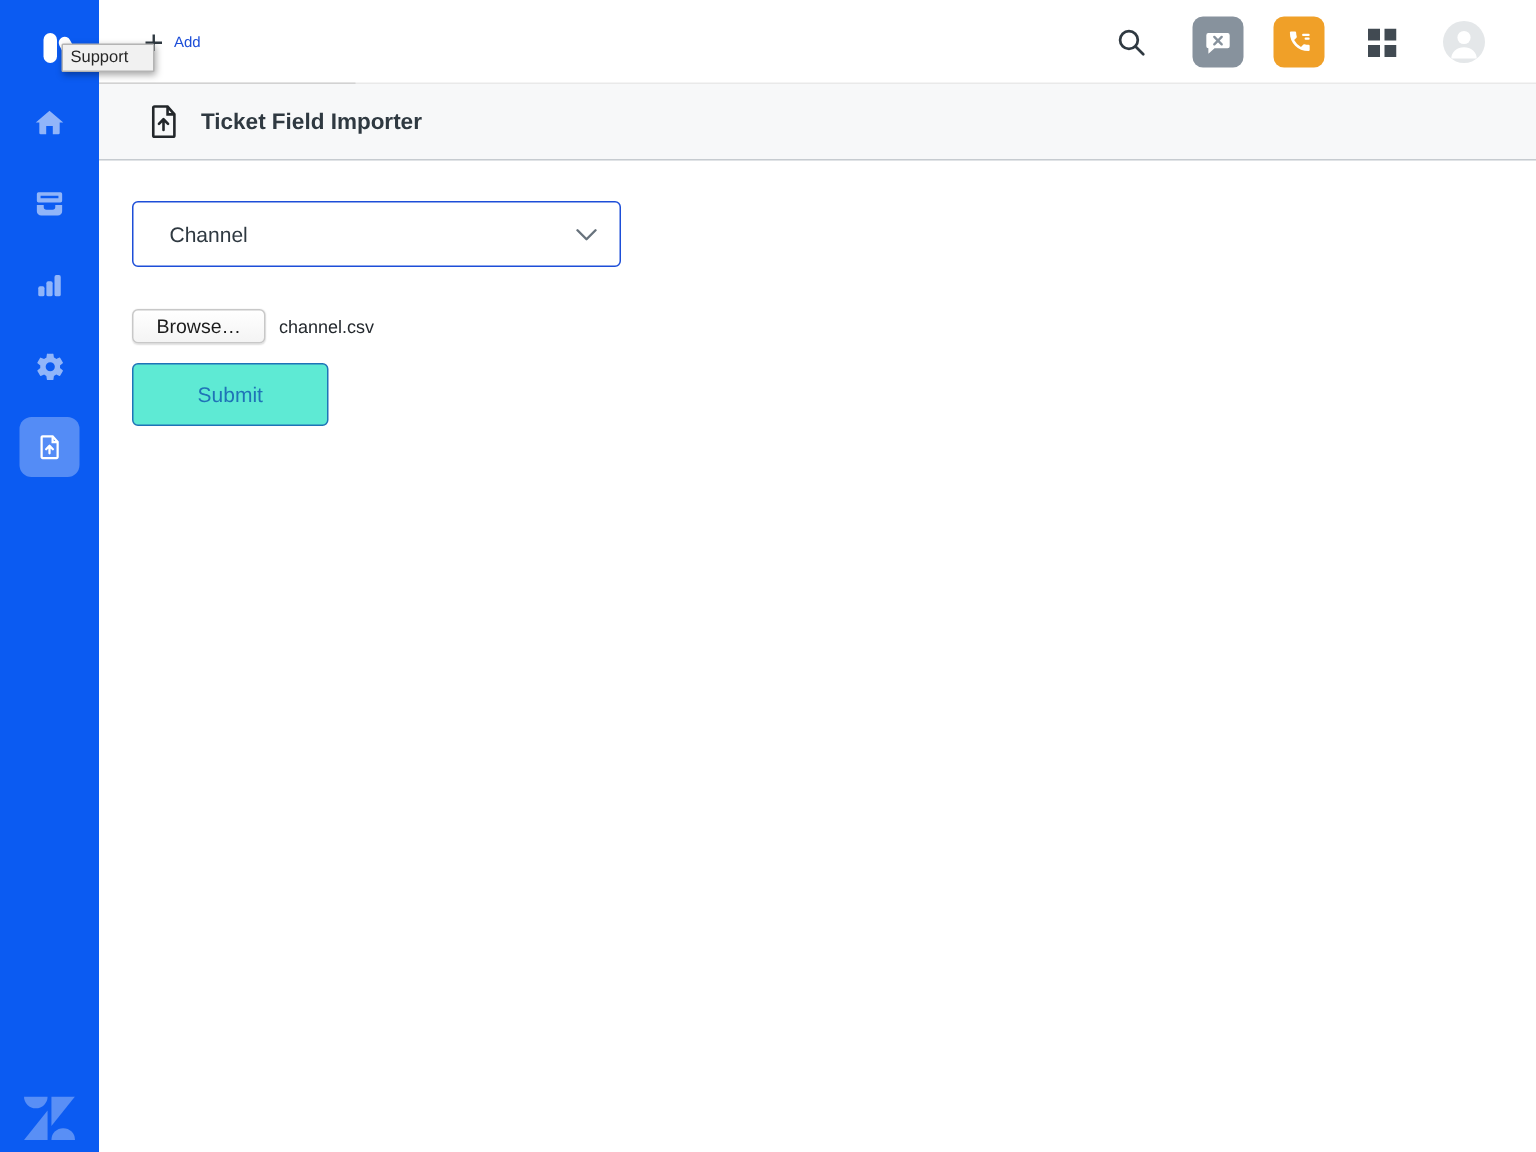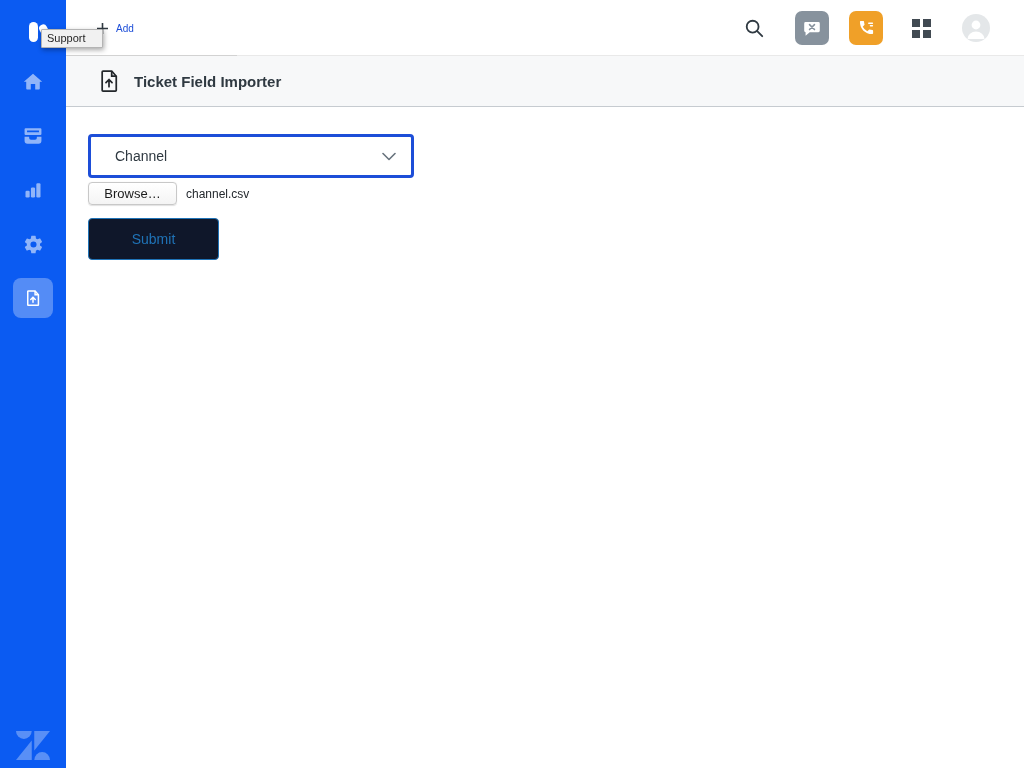--- a/index.html
+++ b/index.html
@@ -74,40 +74,40 @@
     position: absolute; left: 66px; top: 56px; width: 958px; height: 51px;
     background: #f7f8f9; border-bottom: 1px solid #c6cbd0;
     display: flex; align-items: center; padding-left: 30px; gap: 12px;
   }
   .page-title { font-size: 15px; font-weight: bold; color: #2f3941; }
 
   
   .content { position: absolute; left: 66px; top: 108px; width: 958px; padding: 26px 0 0 22px; }
   .select-box {
     width: 326px; height: 44px; background: #fff;
-    border: 3px solid #1d4ed8; border-radius: 4px;
+    border: 1px solid #1d4ed8; border-radius: 4px;
     display: flex; align-items: center; justify-content: space-between;
     padding: 0 15px 0 24px; cursor: pointer;
   }
   .select-box .value { font-size: 14px; color: #2f3941; }
-  .file-row { margin-top: 4px; display: flex; align-items: center; }
+  .file-row { margin-top: 28px; display: flex; align-items: center; }
   .browse-btn {
     font-family: "Liberation Sans", "DejaVu Sans", sans-serif;
     font-size: 13px; color: #1b1b1b;
     width: 89px; height: 23px;
     background: linear-gradient(#ffffff, #f4f4f4);
     border: 1px solid #c8c8c8; border-radius: 4px;
     box-shadow: 0 0.5px 1px rgba(0,0,0,0.12);
     cursor: pointer;
   }
   .file-name { margin-left: 9px; font-size: 12px; color: #24292e; }
   .submit-btn {
     font-family: "Liberation Sans", "DejaVu Sans", sans-serif;
     margin-top: 13px; width: 131px; height: 42px;
-    background: #0f172a; border: 1px solid #1f73b7; border-radius: 4px;
+    background: #5eead4; border: 1px solid #1f73b7; border-radius: 4px;
     color: #1f73b7; font-size: 14px; cursor: pointer;
   }
 </style>
 </head>
 <body>
 
 <aside class="sidebar">
 
   <div class="brand-logo">
     <svg width="36" height="30" viewBox="0 0 36 30">

